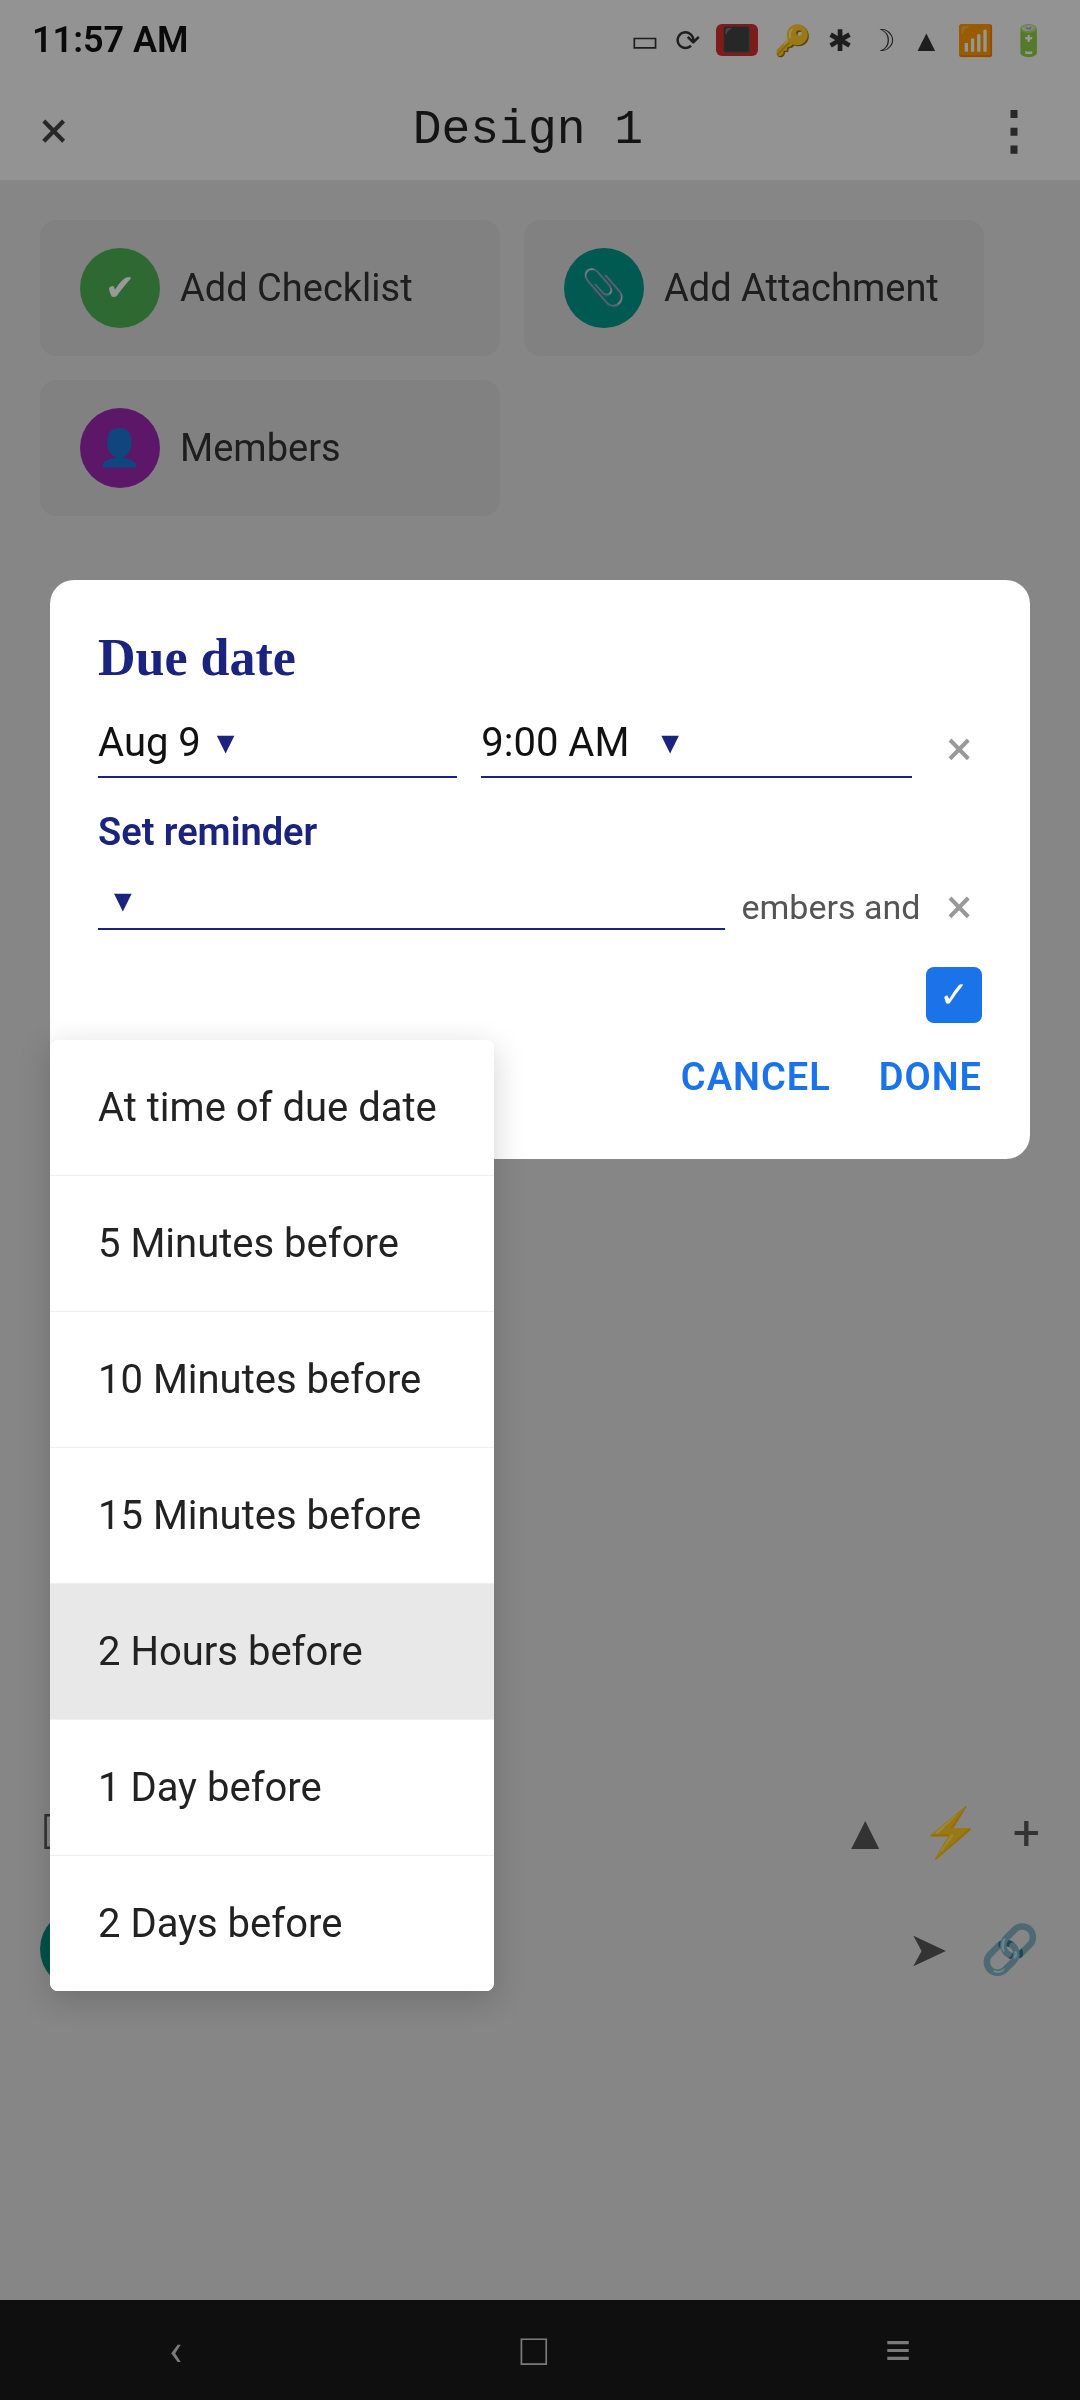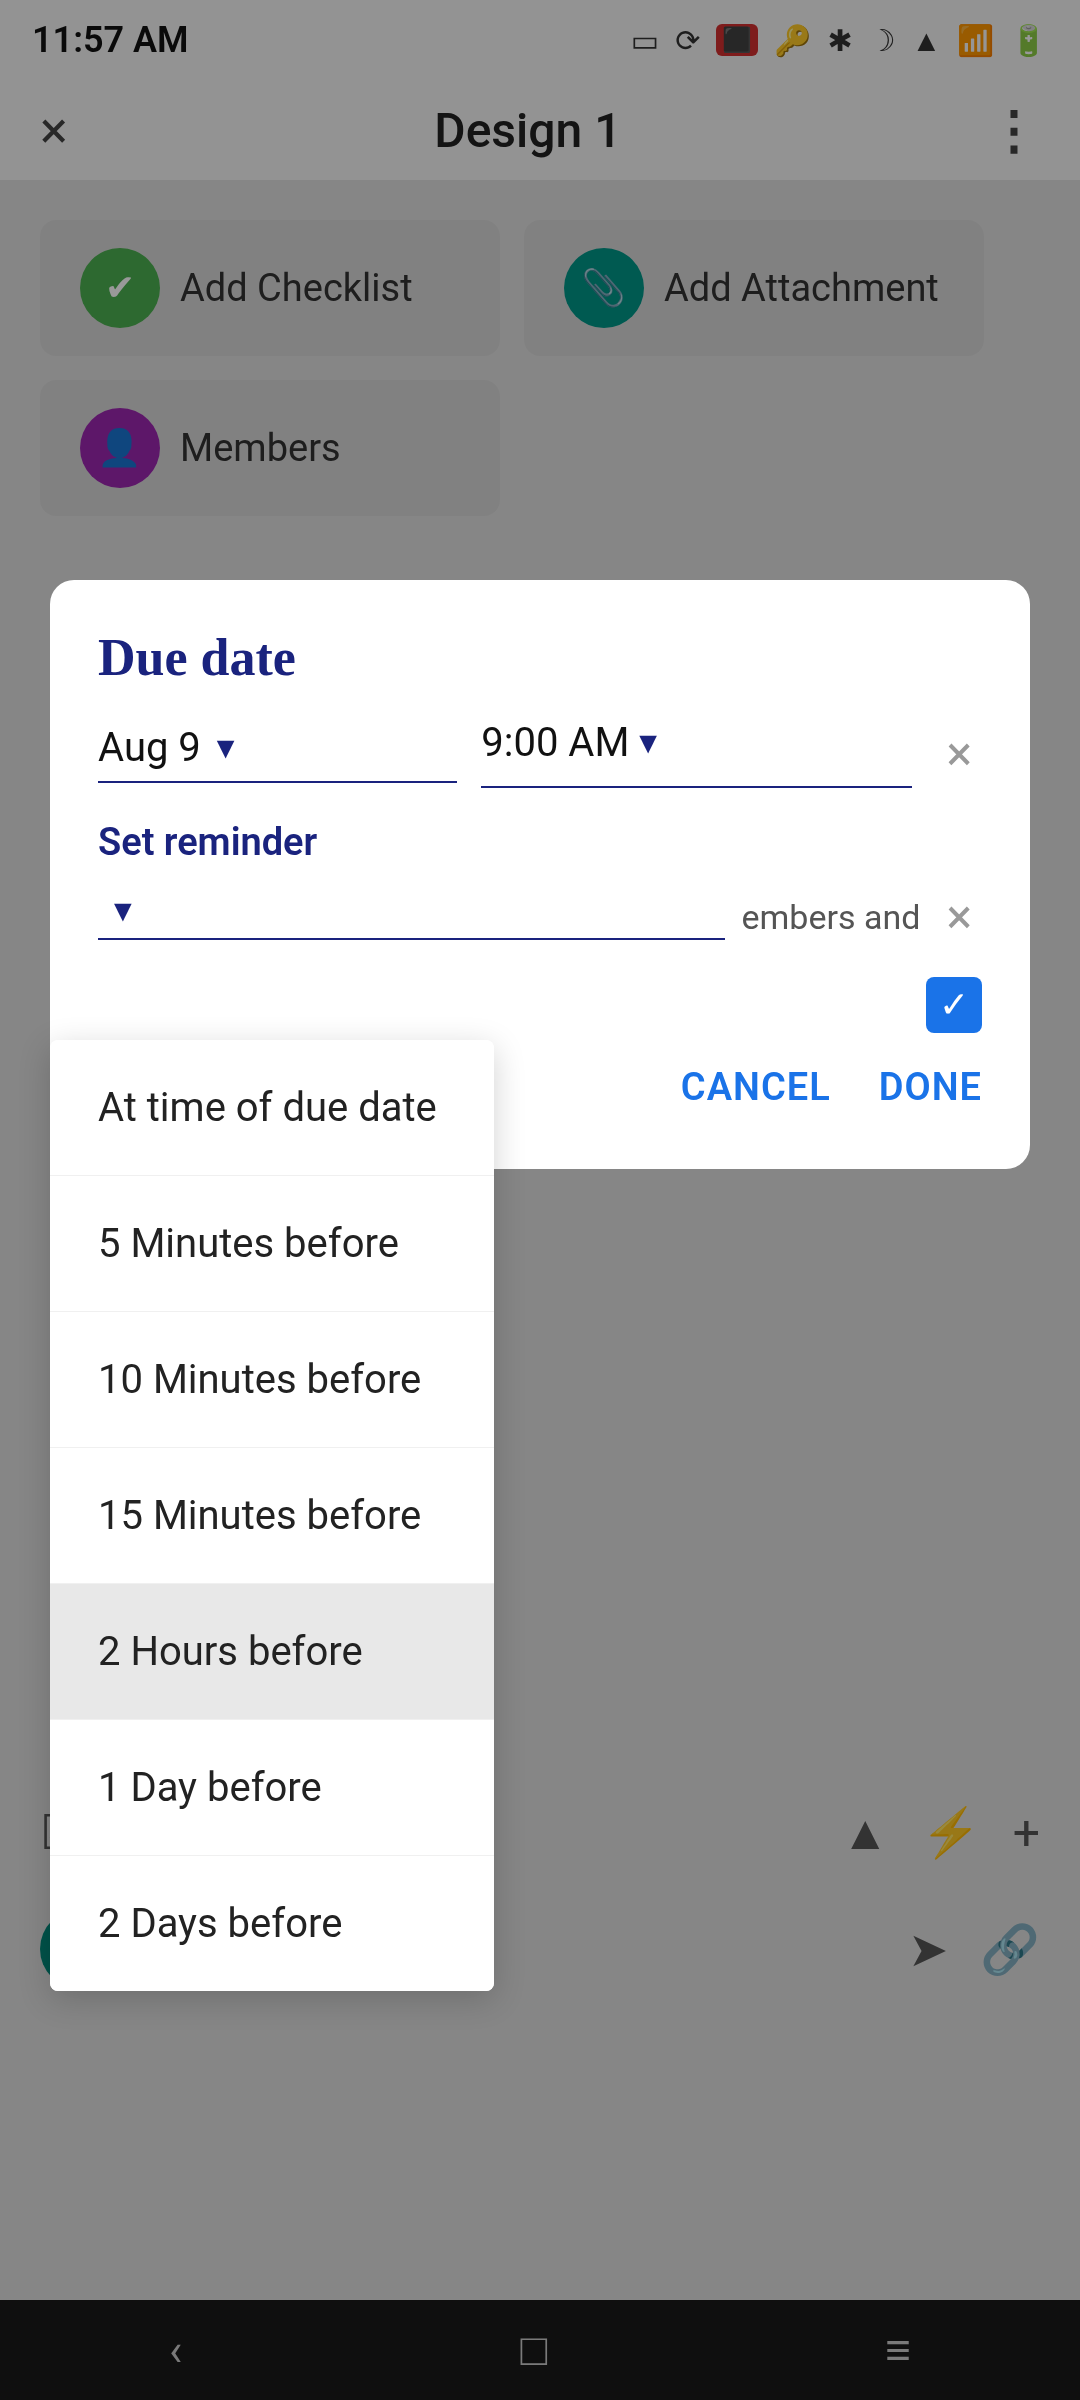--- a/index.html
+++ b/index.html
@@ -53,20 +53,21 @@
       background: #f5f5f5;
       display: flex;
       align-items: center;
       justify-content: space-between;
       padding: 0 40px;
     }
     .app-bar-title {
       font-size: 48px;
       font-weight: 500;
       color: #222;
+      font-family: Liberation Mono, monospace;
     }
     .app-bar-close {
       font-size: 52px;
       color: #444;
       cursor: pointer;
     }
     .app-bar-more {
       font-size: 52px;
       color: #444;
       cursor: pointer;
@@ -162,22 +163,22 @@
       color: #111;
     }
     .date-select-arrow {
       font-size: 30px;
       color: #1a237e;
     }
     .time-select {
       display: flex;
       align-items: center;
       border-bottom: 2px solid #1a237e;
-      padding-bottom: 20px;
-      gap: 4px;
+      padding-bottom: 10px;
+      gap: 26px;
       flex: 1.2;
       cursor: pointer;
     }
     .time-select-value {
       font-size: 40px;
       color: #111;
     }
     .modal-close-x {
       font-size: 48px;
       color: #999;

